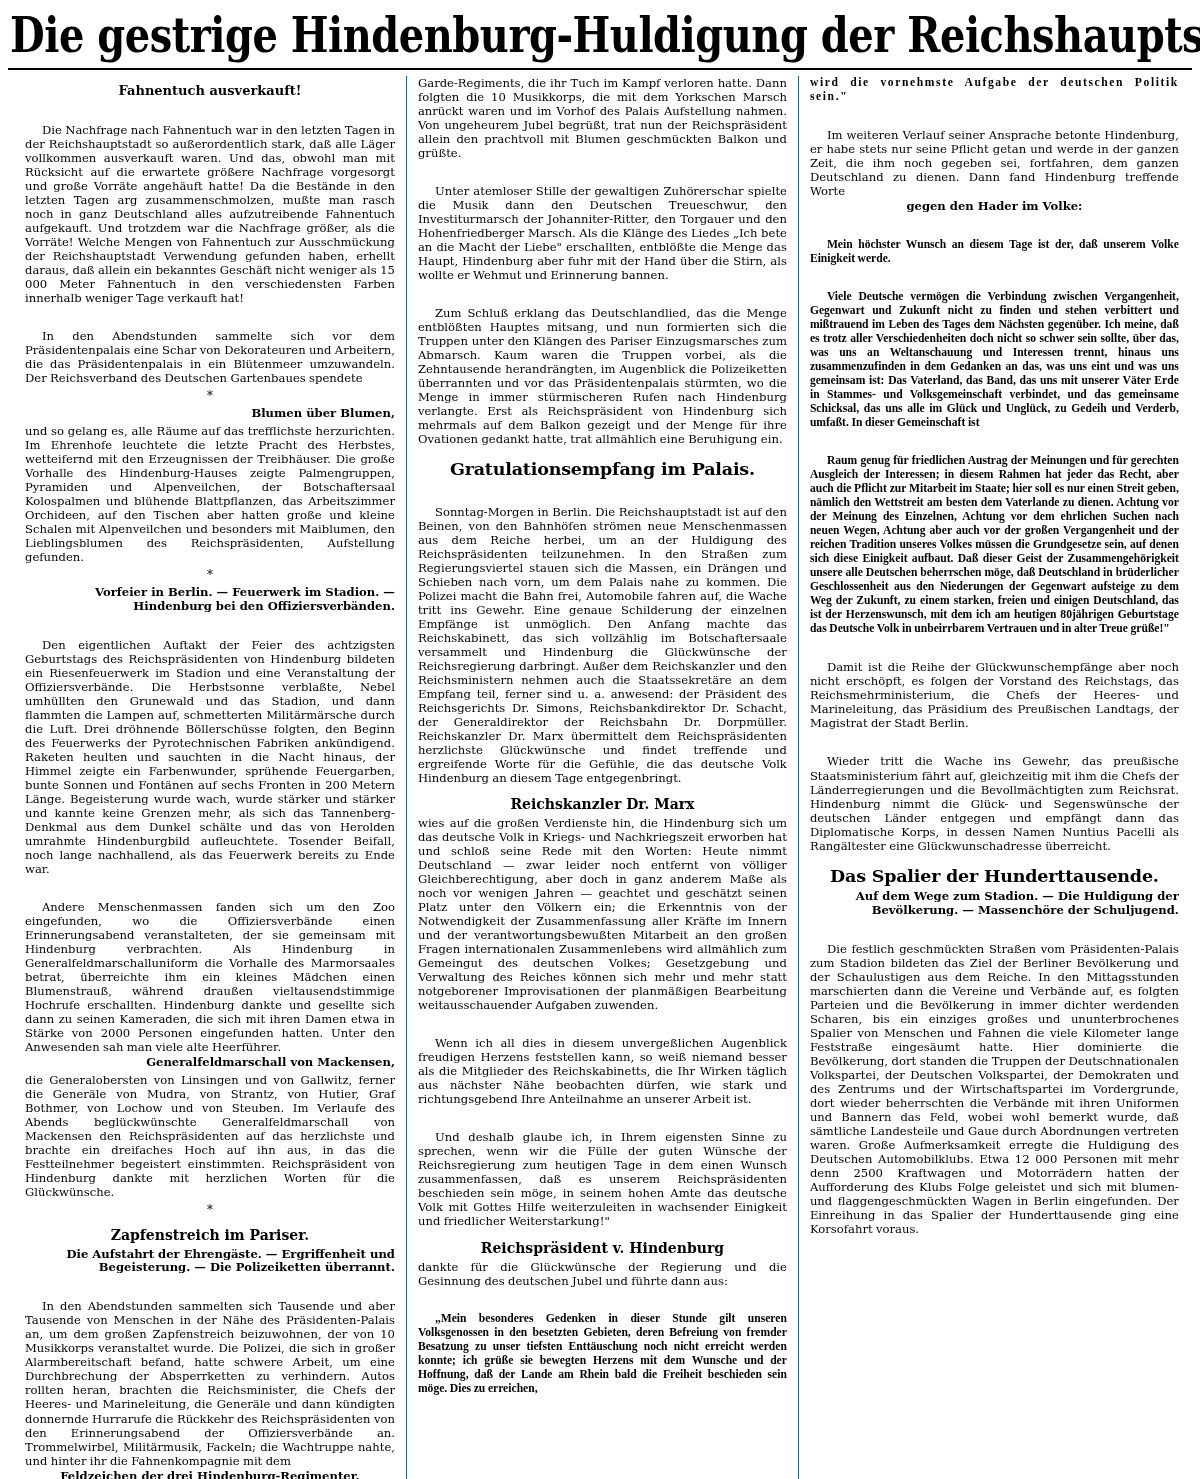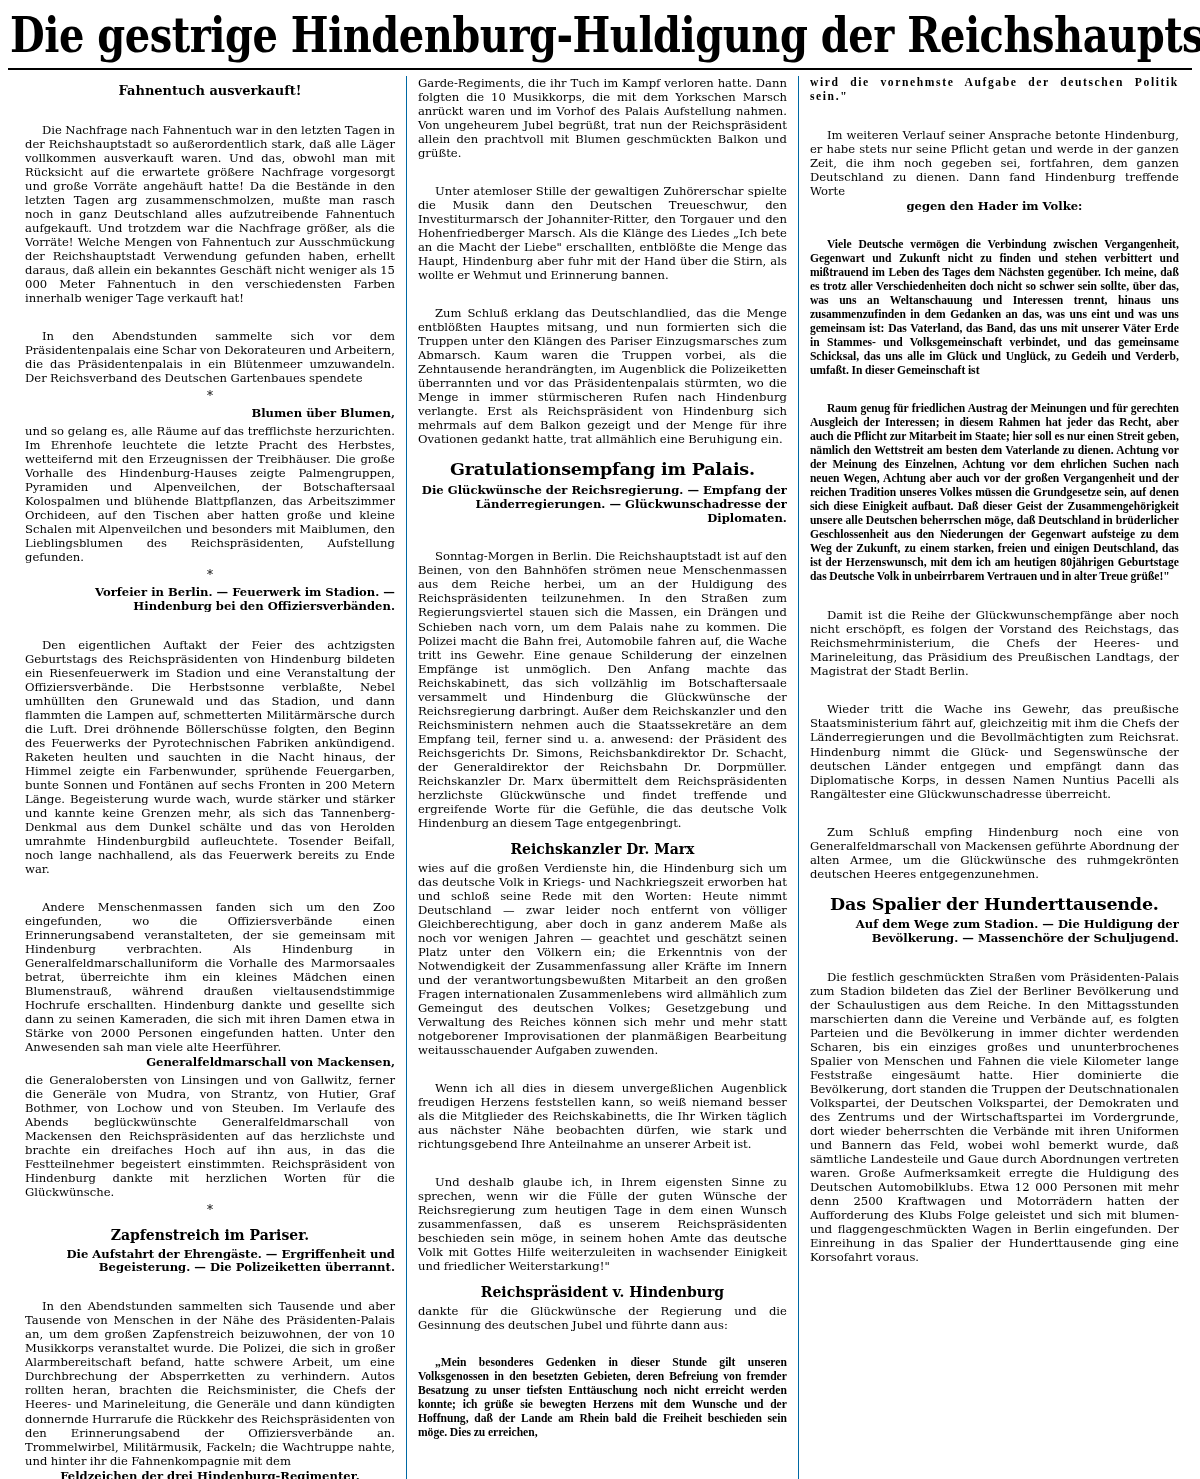--- a/index.html
+++ b/index.html
@@ -130,39 +130,38 @@
       <p class="ind">In den Abendstunden sammelten sich Tausende und aber Tausende von Menschen in der Nähe des Präsidenten-Palais an, um dem großen Zapfenstreich beizuwohnen, der von 10 Musikkorps veranstaltet wurde. Die Polizei, die sich in großer Alarmbereitschaft befand, hatte schwere Arbeit, um eine Durchbrechung der Absperrketten zu verhindern. Autos rollten heran, brachten die Reichsminister, die Chefs der Heeres- und Marineleitung, die Generäle und dann kündigten donnernde Hurrarufe die Rückkehr des Reichspräsidenten von den Erinnerungsabend der Offiziersverbände an. Trommelwirbel, Militärmusik, Fackeln; die Wachtruppe nahte, und hinter ihr die Fahnenkompagnie mit dem</p>
       <div class="sub c">Feldzeichen der drei Hindenburg-Regimenter.</div>
       <p>Besonders bemerkt wurde die Fahnenstange des 3.</p>
     </div>
 
     <div class="col">
       <p>Garde-Regiments, die ihr Tuch im Kampf verloren hatte. Dann folgten die 10 Musikkorps, die mit dem Yorkschen Marsch anrückt waren und im Vorhof des Palais Aufstellung nahmen. Von ungeheurem Jubel begrüßt, trat nun der Reichspräsident allein den prachtvoll mit Blumen geschmückten Balkon und grüßte.</p>
       <p class="ind">Unter atemloser Stille der gewaltigen Zuhörerschar spielte die Musik dann den Deutschen Treueschwur, den Investiturmarsch der Johanniter-Ritter, den Torgauer und den Hohenfriedberger Marsch. Als die Klänge des Liedes „Ich bete an die Macht der Liebe" erschallten, entblößte die Menge das Haupt, Hindenburg aber fuhr mit der Hand über die Stirn, als wollte er Wehmut und Erinnerung bannen.</p>
       <p class="ind">Zum Schluß erklang das Deutschlandlied, das die Menge entblößten Hauptes mitsang, und nun formierten sich die Truppen unter den Klängen des Pariser Einzugsmarsches zum Abmarsch. Kaum waren die Truppen vorbei, als die Zehntausende herandrängten, im Augenblick die Polizeiketten überrannten und vor das Präsidentenpalais stürmten, wo die Menge in immer stürmischeren Rufen nach Hindenburg verlangte. Erst als Reichspräsident von Hindenburg sich mehrmals auf dem Balkon gezeigt und der Menge für ihre Ovationen gedankt hatte, trat allmählich eine Beruhigung ein.</p>
       <div class="hl big">Gratulationsempfang im Palais.</div>
-      <div class="sub">Die Glückwünsche der Reichsregierung. — Empfang der Länderregierungen. — Glückwunschadresse der Diplomaten.</div>
       <p class="ind">Sonntag-Morgen in Berlin. Die Reichshauptstadt ist auf den Beinen, von den Bahnhöfen strömen neue Menschenmassen aus dem Reiche herbei, um an der Huldigung des Reichspräsidenten teilzunehmen. In den Straßen zum Regierungsviertel stauen sich die Massen, ein Drängen und Schieben nach vorn, um dem Palais nahe zu kommen. Die Polizei macht die Bahn frei, Automobile fahren auf, die Wache tritt ins Gewehr. Eine genaue Schilderung der einzelnen Empfänge ist unmöglich. Den Anfang machte das Reichskabinett, das sich vollzählig im Botschaftersaale versammelt und Hindenburg die Glückwünsche der Reichsregierung darbringt. Außer dem Reichskanzler und den Reichsministern nehmen auch die Staatssekretäre an dem Empfang teil, ferner sind u. a. anwesend: der Präsident des Reichsgerichts Dr. Simons, Reichsbankdirektor Dr. Schacht, der Generaldirektor der Reichsbahn Dr. Dorpmüller. Reichskanzler Dr. Marx übermittelt dem Reichspräsidenten herzlichste Glückwünsche und findet treffende und ergreifende Worte für die Gefühle, die das deutsche Volk Hindenburg an diesem Tage entgegenbringt.</p>
       <div class="hl mid">Reichskanzler Dr. Marx</div>
       <p>wies auf die großen Verdienste hin, die Hindenburg sich um das deutsche Volk in Kriegs- und Nachkriegszeit erworben hat und schloß seine Rede mit den Worten: Heute nimmt Deutschland — zwar leider noch entfernt von völliger Gleichberechtigung, aber doch in ganz anderem Maße als noch vor wenigen Jahren — geachtet und geschätzt seinen Platz unter den Völkern ein; die Erkenntnis von der Notwendigkeit der Zusammenfassung aller Kräfte im Innern und der verantwortungsbewußten Mitarbeit an den großen Fragen internationalen Zusammenlebens wird allmählich zum Gemeingut des deutschen Volkes; Gesetzgebung und Verwaltung des Reiches können sich mehr und mehr statt notgeborener Improvisationen der planmäßigen Bearbeitung weitausschauender Aufgaben zuwenden.</p>
       <p class="ind">Wenn ich all dies in diesem unvergeßlichen Augenblick freudigen Herzens feststellen kann, so weiß niemand besser als die Mitglieder des Reichskabinetts, die Ihr Wirken täglich aus nächster Nähe beobachten dürfen, wie stark und richtungsgebend Ihre Anteilnahme an unserer Arbeit ist.</p>
       <p class="ind">Und deshalb glaube ich, in Ihrem eigensten Sinne zu sprechen, wenn wir die Fülle der guten Wünsche der Reichsregierung zum heutigen Tage in dem einen Wunsch zusammenfassen, daß es unserem Reichspräsidenten beschieden sein möge, in seinem hohen Amte das deutsche Volk mit Gottes Hilfe weiterzuleiten in wachsender Einigkeit und friedlicher Weiterstarkung!"</p>
       <div class="hl mid">Reichspräsident v. Hindenburg</div>
       <p>dankte für die Glückwünsche der Regierung und die Gesinnung des deutschen Jubel und führte dann aus:</p>
       <p class="ind bd">„Mein besonderes Gedenken in dieser Stunde gilt unseren Volksgenossen in den besetzten Gebieten, deren Befreiung von fremder Besatzung zu unser tiefsten Enttäuschung noch nicht erreicht werden konnte; ich grüße sie bewegten Herzens mit dem Wunsche und der Hoffnung, daß der Lande am Rhein bald die Freiheit beschieden sein möge. Dies zu erreichen,</p>
     </div>
 
     <div class="col">
       <p class="bd sp">wird die vornehmste Aufgabe der deutschen Politik sein."</p>
       <p class="ind">Im weiteren Verlauf seiner Ansprache betonte Hindenburg, er habe stets nur seine Pflicht getan und werde in der ganzen Zeit, die ihm noch gegeben sei, fortfahren, dem ganzen Deutschland zu dienen. Dann fand Hindenburg treffende Worte</p>
       <div class="sub c">gegen den Hader im Volke:</div>
+      <p class="ind bd">Mein höchster Wunsch an diesem Tage ist der, daß unserem Volke Einigkeit werde.</p>
       <p class="ind bd">Viele Deutsche vermögen die Verbindung zwischen Vergangenheit, Gegenwart und Zukunft nicht zu finden und stehen verbittert und mißtrauend im Leben des Tages dem Nächsten gegenüber. Ich meine, daß es trotz aller Verschiedenheiten doch nicht so schwer sein sollte, über das, was uns an Weltanschauung und Interessen trennt, hinaus uns zusammenzufinden in dem Gedanken an das, was uns eint und was uns gemeinsam ist: Das Vaterland, das Band, das uns mit unserer Väter Erde in Stammes- und Volksgemeinschaft verbindet, und das gemeinsame Schicksal, das uns alle im Glück und Unglück, zu Gedeih und Verderb, umfaßt. In dieser Gemeinschaft ist</p>
       <p class="ind bd">Raum genug für friedlichen Austrag der Meinungen und für gerechten Ausgleich der Interessen; in diesem Rahmen hat jeder das Recht, aber auch die Pflicht zur Mitarbeit im Staate; hier soll es nur einen Streit geben, nämlich den Wettstreit am besten dem Vaterlande zu dienen. Achtung vor der Meinung des Einzelnen, Achtung vor dem ehrlichen Suchen nach neuen Wegen, Achtung aber auch vor der großen Vergangenheit und der reichen Tradition unseres Volkes müssen die Grundgesetze sein, auf denen sich diese Einigkeit aufbaut. Daß dieser Geist der Zusammengehörigkeit unsere alle Deutschen beherrschen möge, daß Deutschland in brüderlicher Geschlossenheit aus den Niederungen der Gegenwart aufsteige zu dem Weg der Zukunft, zu einem starken, freien und einigen Deutschland, das ist der Herzenswunsch, mit dem ich am heutigen 80jährigen Geburtstage das Deutsche Volk in unbeirrbarem Vertrauen und in alter Treue grüße!"</p>
       <p class="ind">Damit ist die Reihe der Glückwunschempfänge aber noch nicht erschöpft, es folgen der Vorstand des Reichstags, das Reichsmehrministerium, die Chefs der Heeres- und Marineleitung, das Präsidium des Preußischen Landtags, der Magistrat der Stadt Berlin.</p>
       <p class="ind">Wieder tritt die Wache ins Gewehr, das preußische Staatsministerium fährt auf, gleichzeitig mit ihm die Chefs der Länderregierungen und die Bevollmächtigten zum Reichsrat. Hindenburg nimmt die Glück- und Segenswünsche der deutschen Länder entgegen und empfängt dann das Diplomatische Korps, in dessen Namen Nuntius Pacelli als Rangältester eine Glückwunschadresse überreicht.</p>
-      <p class="ind">Zum Schluß empfing Hindenburg noch eine von Generalfeldmarschall von Mackensen geführte Abordnung der alten Armee, um die Glückwünsche des ruhmgekrönten deutschen Heeres entgegenzunehmen.</p>
       <div class="hl big">Das Spalier der Hunderttausende.</div>
       <div class="sub">Auf dem Wege zum Stadion. — Die Huldigung der Bevölkerung. — Massenchöre der Schuljugend.</div>
       <p class="ind">Die festlich geschmückten Straßen vom Präsidenten-Palais zum Stadion bildeten das Ziel der Berliner Bevölkerung und der Schaulustigen aus dem Reiche. In den Mittagsstunden marschierten dann die Vereine und Verbände auf, es folgten Parteien und die Bevölkerung in immer dichter werdenden Scharen, bis ein einziges großes und ununterbrochenes Spalier von Menschen und Fahnen die viele Kilometer lange Feststraße eingesäumt hatte. Hier dominierte die Bevölkerung, dort standen die Truppen der Deutschnationalen Volkspartei, der Deutschen Volkspartei, der Demokraten und des Zentrums und der Wirtschaftspartei im Vordergrunde, dort wieder beherrschten die Verbände mit ihren Uniformen und Bannern das Feld, wobei wohl bemerkt wurde, daß sämtliche Landesteile und Gaue durch Abordnungen vertreten waren. Große Aufmerksamkeit erregte die Huldigung des Deutschen Automobilklubs. Etwa 12 000 Personen mit mehr denn 2500 Kraftwagen und Motorrädern hatten der Aufforderung des Klubs Folge geleistet und sich mit blumen- und flaggengeschmückten Wagen in Berlin eingefunden. Der Einreihung in das Spalier der Hunderttausende ging eine Korsofahrt voraus.</p>
     </div>
 
   </div>
 </div>
 
 </body></html>

